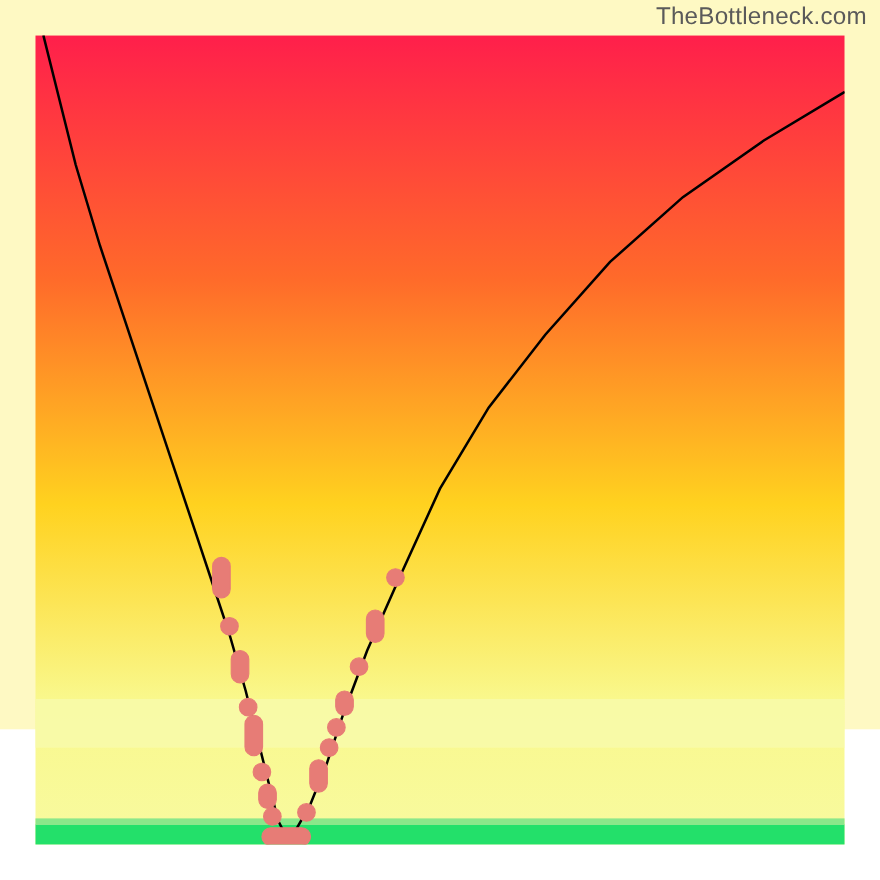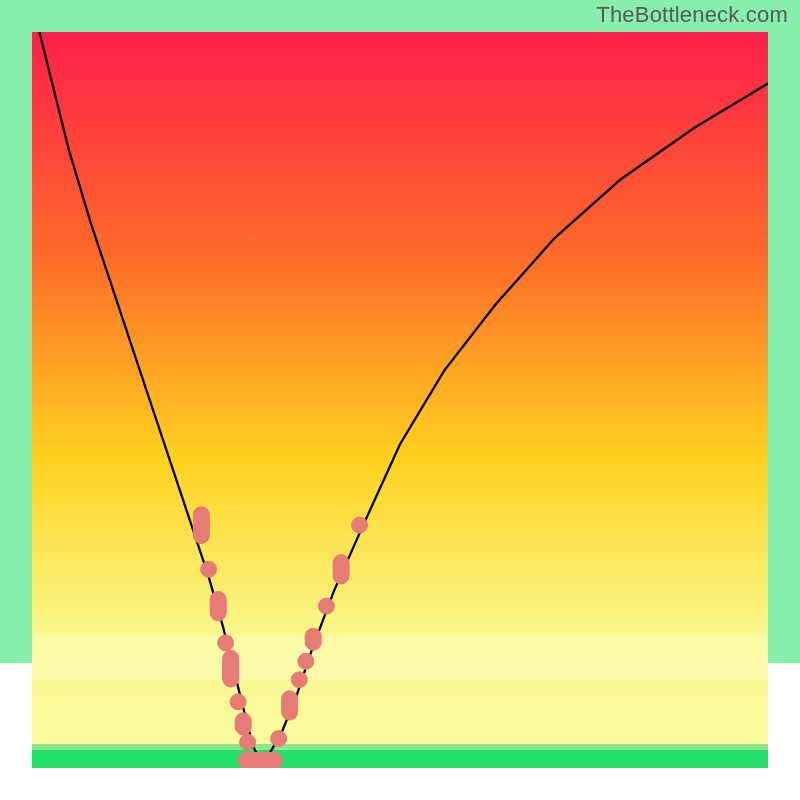--- a/index.html
+++ b/index.html
@@ -8,21 +8,21 @@
     width: 800px;
     height: 800px;
     background: #ffffff;
     font-family: Arial, Helvetica, sans-serif;
     overflow: hidden;
   }
   .frame {
     position: relative;
     width: 800px;
     height: 663px;
-    background: #86efac;
+    background: #fef9c3;
     box-sizing: border-box;
   }
   .watermark {
     position: absolute;
     top: 2px;
     right: 12px;
     color: #5a5a5a;
     font-size: 22px;
     font-weight: 400;
     letter-spacing: 0.2px;

